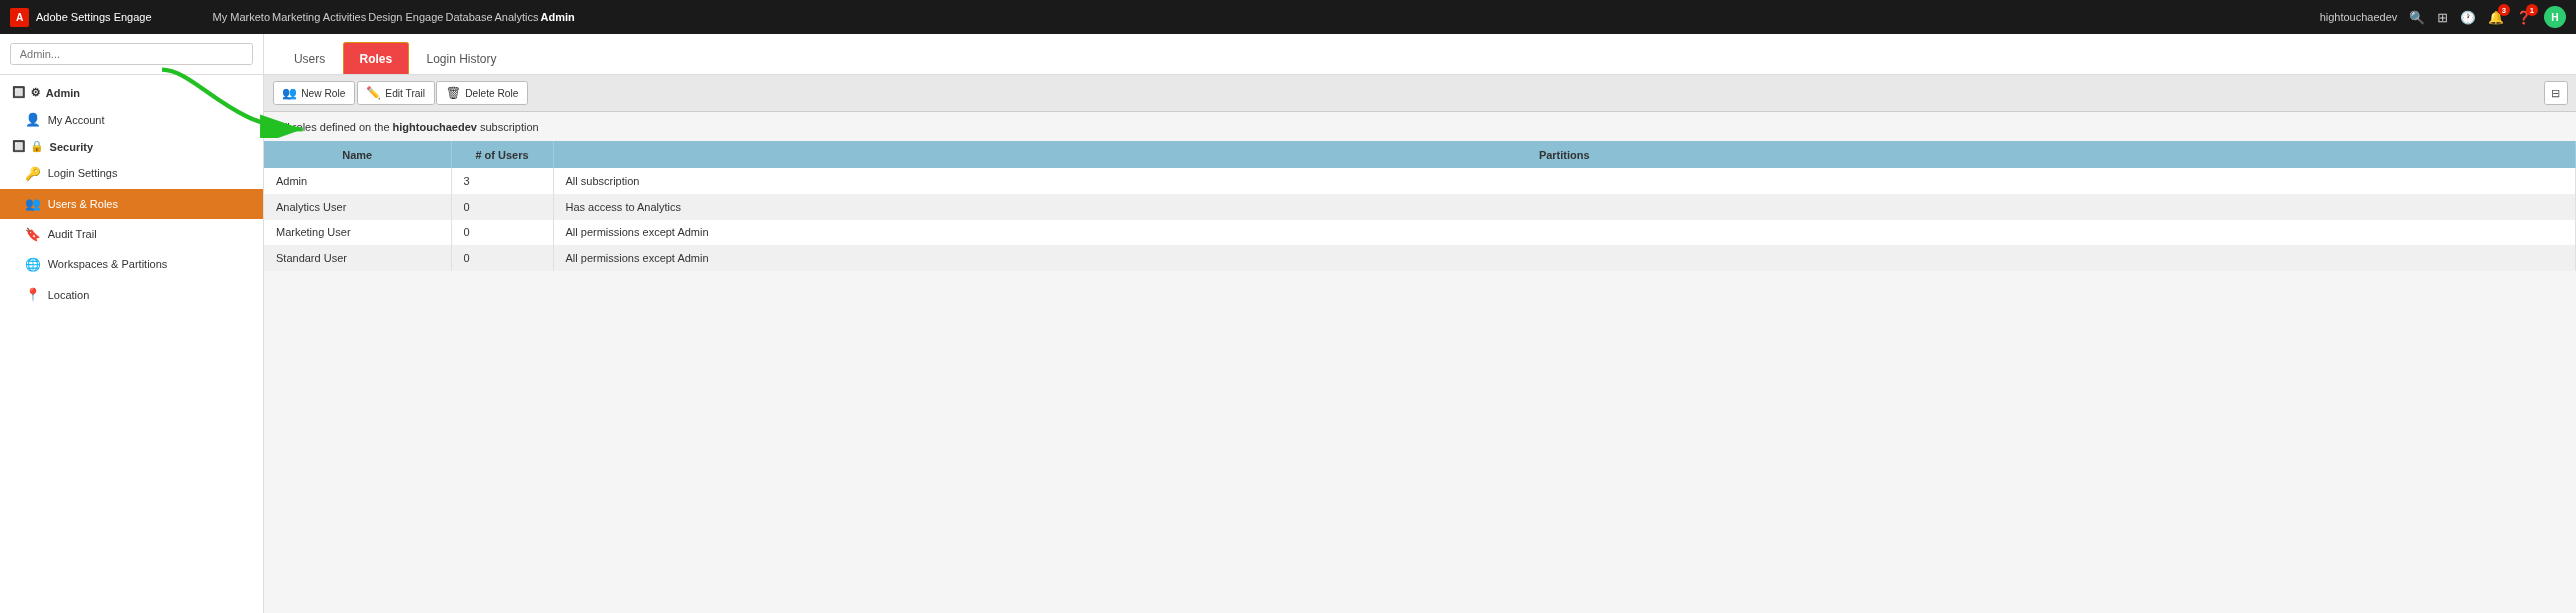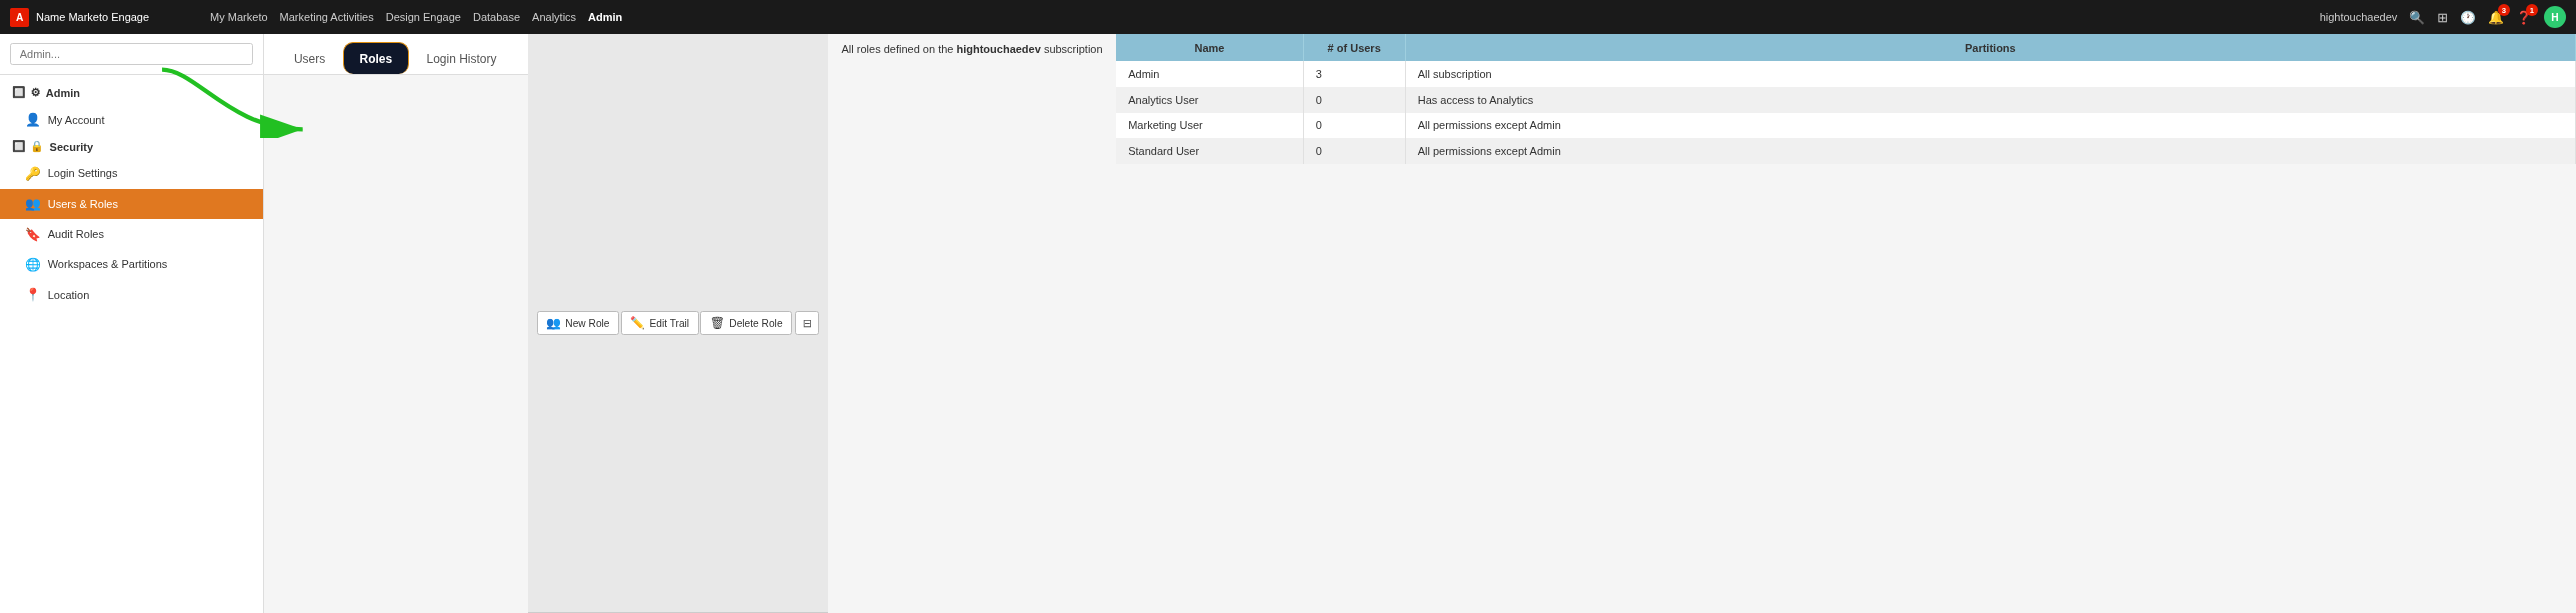--- a/index.html
+++ b/index.html
@@ -11,21 +11,21 @@
       background: #1a1a1a; color: #ccc;
       height: 34px; padding: 0 10.2px; gap: 17px;
     }
     .top-nav .logo { display: flex; align-items: center; gap: 6.8px; }
     .top-nav .logo .adobe-icon {
       width: 19px; height: 19px; background: #e61b00;
       display: flex; align-items: center; justify-content: center;
       font-weight: bold; color: white; font-size: 10.2px; border-radius: 1.7px;
     }
     .top-nav .app-name { color: #fff; font-size: 11px; }
-    .top-nav .nav-items { display: flex; gap: 12px; padding-left: 44px; }
+    .top-nav .nav-items { display: flex; gap: 2px; padding-left: 44px; }
     .top-nav .nav-item { color: #ccc; font-size: 11px; cursor: pointer; white-space: nowrap; }
     .top-nav .nav-item.active { color: #fff; font-weight: 600; }
     .top-nav .spacer { flex: 1; }
     .top-nav .right-items { display: flex; align-items: center; gap: 12px; }
     .top-nav .username { color: #ccc; font-size: 11px; }
     .icon-btn { color: #ccc; font-size: 12.8px; cursor: pointer; position: relative; }
     .badge {
       position: absolute; top: -5.1px; right: -6px;
       background: #e61b00; color: white; font-size: 7.7px;
       border-radius: 50%; width: 12px; height: 12px;
@@ -65,37 +65,36 @@
     .sidebar-item {
       display: flex; align-items: center; gap: 6.8px;
       padding: 7.7px 12px 7.7px 25.6px; font-size: 11px; color: #333;
       cursor: pointer; white-space: nowrap;
     }
     .sidebar-item.active { background: #e07820; color: white; }
     .sidebar-item.active .item-icon { color: white; }
     .item-icon { font-size: 12.8px; width: 15.3px; text-align: center; }
 
     
-    .main { flex: 1; display: flex; flex-direction: row; background: #f5f5f5; overflow: hidden; }
+    .main { flex: 1; display: flex; flex-direction: column; background: #f5f5f5; overflow: hidden; }
 
     
     .tabs-bar {
       background: #fff; border-bottom: 1.7px solid #ddd;
       display: flex; align-items: flex-end; padding: 0 13.6px; height: 41px;
     }
     .tab {
       padding: 8.5px 15.3px; font-size: 12px; color: #555;
       cursor: pointer; border: 0.9px solid transparent;
       margin-right: 1.7px; border-bottom: none;
       border-radius: 2.6px 2.6px 0 0; background: transparent;
     }
     .tab.active {
-      background: #0f172a; color: white; font-weight: 600;
+      background: #ef4444; color: white; font-weight: 600;
       border-color: #e09010;
-      border-radius: 10px;
     }
 
     
     .toolbar {
       background: #e8e8e8; border-bottom: 0.9px solid #ccc;
       display: flex; align-items: center; gap: 1.7px;
       padding: 5.1px 8.5px; min-height: 37px;
     }
     .toolbar-btn {
       display: flex; align-items: center; gap: 4.3px;
@@ -134,21 +133,21 @@
     .col-name { width: 187px; }
     .col-users { width: 102px; }
     .col-desc { }
   </style>
 </head>
 <body>
 
 <nav class="top-nav">
   <div class="logo">
     <div class="adobe-icon">A</div>
-    <span class="app-name">Name Marketo Engage</span>
+    <span class="app-name">Adobe Settings Engage</span>
   </div>
   <div class="nav-items">
     <span class="nav-item">My Marketo</span>
     <span class="nav-item">Marketing Activities</span>
     <span class="nav-item">Design Engage</span>
     <span class="nav-item">Database</span>
     <span class="nav-item">Analytics</span>
     <span class="nav-item active">Admin</span>
   </div>
   <div class="spacer"></div>
@@ -193,21 +192,21 @@
       <div class="sidebar-item">
         <span class="item-icon">🔑</span>
         <span>Login Settings</span>
       </div>
       <div class="sidebar-item active">
         <span class="item-icon">👥</span>
         <span>Users &amp; Roles</span>
       </div>
       <div class="sidebar-item">
         <span class="item-icon">🔖</span>
-        <span>Audit Roles</span>
+        <span>Audit Trail</span>
       </div>
       <div class="sidebar-item">
         <span class="item-icon">🌐</span>
         <span>Workspaces &amp; Partitions</span>
       </div>
       <div class="sidebar-item">
         <span class="item-icon">📍</span>
         <span>Location</span>
       </div>
     </nav>

